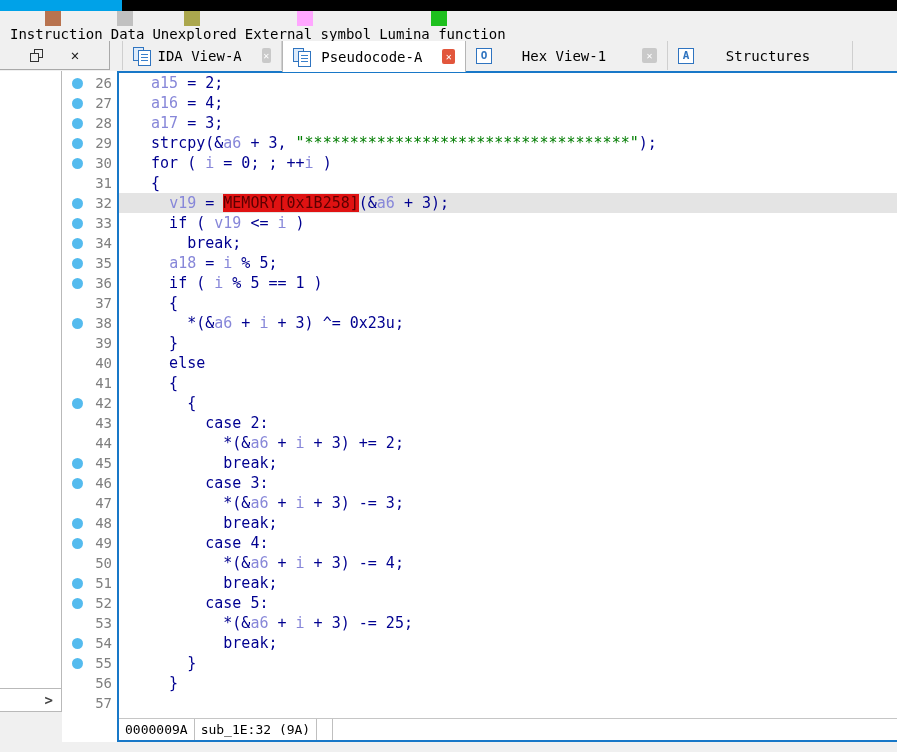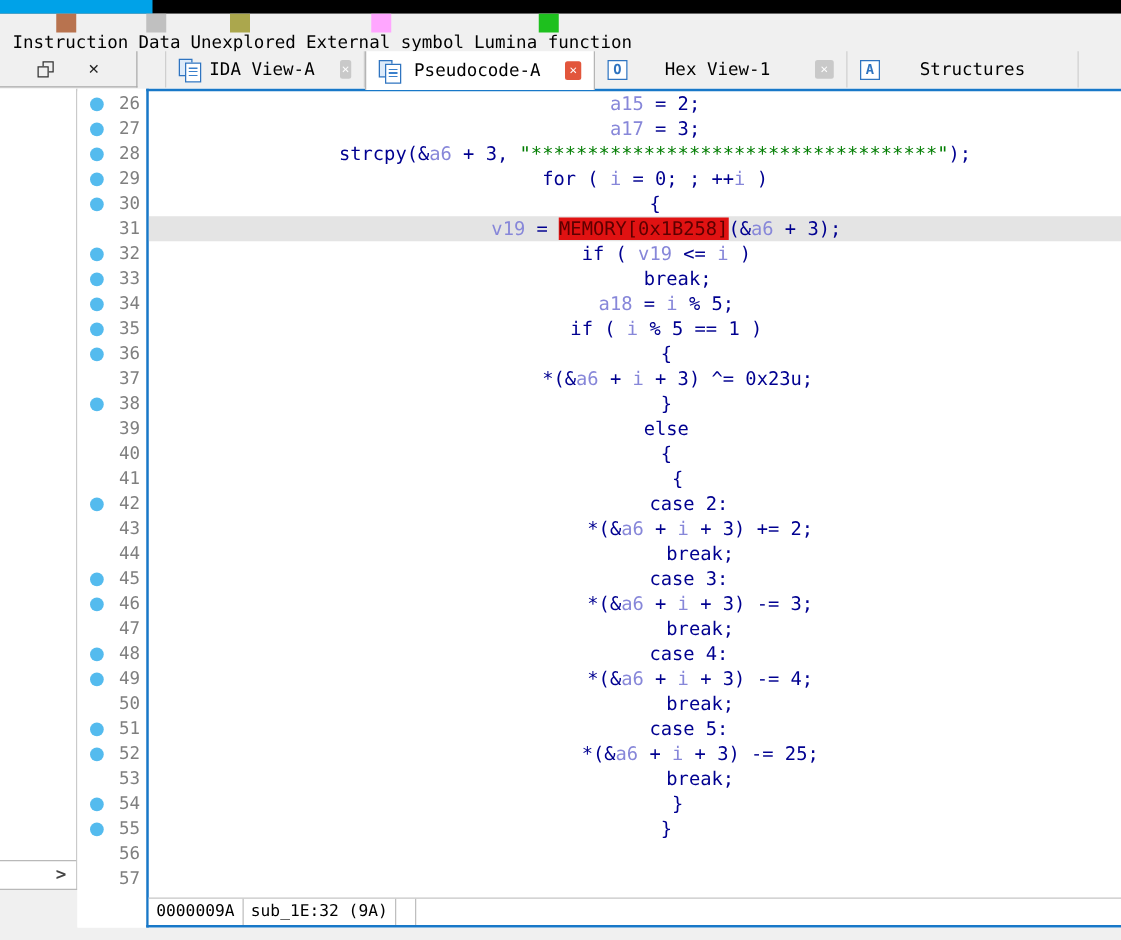--- a/index.html
+++ b/index.html
@@ -22,21 +22,21 @@
   .legend-label { font-size:14px; color:#000; white-space:pre; }
 
   
   .tabbar { position:absolute; left:0; top:41px; width:897px; height:30px; display:flex; background:#F0F0F0; }
   .win-controls { width:110px; height:29px; display:flex; align-items:center; justify-content:center;
     gap:28px; border-right:1px solid #A9A9A9; border-bottom:1px solid #A9A9A9; background:#F0F0F0; }
   .icon-float { width:13px; height:13px; position:relative; display:inline-block; }
   .icon-float::before { content:""; position:absolute; left:4px; top:0; width:7px; height:7px; border:1px solid #333; }
   .icon-float::after  { content:""; position:absolute; left:0; top:4px; width:7px; height:7px; border:1px solid #333; background:#F0F0F0; }
   .icon-x { font-size:14px; font-weight:bold; color:#222; line-height:1; }
-  .tabs { display:flex; height:30px; margin-left:22px; }
+  .tabs { display:flex; height:30px; margin-left:12px; }
   .tab { position:relative; display:flex; align-items:center; padding:0 10px; height:29px;
     border-right:1px solid #CFCFCF; background:transparent; cursor:default; }
   .tab:first-child { border-left:1px solid #CFCFCF; }
   .tab.active { background:#FFFFFF; height:31px; z-index:3; border-left:1px solid #B5B5B5; border-right:1px solid #B5B5B5; }
   .tab-label { flex:1; text-align:center; font-size:14px; color:#000; padding:0 14px; white-space:pre; }
   .icon-doc { width:17px; height:18px; position:relative; display:inline-block; }
   .icon-doc::before { content:""; position:absolute; left:0; top:0; width:9px; height:12px;
     border:1px solid #2F74C0; background:#DDEBFA; }
   .icon-doc::after { content:""; position:absolute; left:5px; top:3px; width:11px; height:14px;
     border:1px solid #2F74C0; background:#FFF;
@@ -59,21 +59,21 @@
 
   .editor-panel { position:absolute; left:62px; top:0; right:0; bottom:10px; background:#FFF; }
   .gutter { position:absolute; left:0; top:2px; width:55px; bottom:0; background:#FFF; }
   .gutter-row { height:20px; display:flex; align-items:center; padding-left:10px; padding-right:5px; }
   .bp-dot { width:11px; height:11px; border-radius:50%; }
   .line-no { margin-left:auto; font-size:14px; color:#7F7F7F; }
 
   .code-view { position:absolute; left:55px; top:0; right:0; bottom:0;
     border:2px solid #1878C8; border-right:none; background:#FFF; }
   .lines { position:absolute; left:0; right:0; top:0; bottom:22px; overflow:hidden; }
-  .code-line { height:20px; white-space:pre; font-size:15px; line-height:20px; color:#000090; padding-left:14px;text-align:center; }
+  .code-line { height:20px; white-space:pre; font-size:15px; line-height:20px; color:#000090; padding-left:14px; }
   .code-line.cur { background:#E4E4E4; }
   .tok-v { color:#8787D9; }
   .tok-s { color:#007D00; }
   .tok-m { background:#E01212; color:#5C0000; }
 
   .statusbar { position:absolute; left:0; right:0; bottom:0; height:22px; background:#FFF;
     border-top:1px solid #C6C6C6; display:flex; align-items:stretch; }
   .status-cell { display:flex; align-items:center; padding:0 6px; font-size:13px; color:#000;
     border-right:1px solid #BFBFBF; white-space:pre; }
   .status-cell.empty { width:16px; padding:0; }
@@ -262,20 +262,21 @@
           <div class="gutter-row">
             <span class="line-no">56</span>
           </div>
           <div class="gutter-row">
             <span class="line-no">57</span>
           </div>
         </div>
       <div class="code-view">
         <div class="lines" id="lines">
             <div class="code-line"><span>  </span><span class="tok-v">a15</span><span> = 2;</span></div>
+            <div class="code-line"><span>  </span><span class="tok-v">a16</span><span> = 4;</span></div>
             <div class="code-line"><span>  </span><span class="tok-v">a17</span><span> = 3;</span></div>
             <div class="code-line"><span>  strcpy(&amp;</span><span class="tok-v">a6</span><span> + 3, </span><span class="tok-s">"************************************"</span><span>);</span></div>
             <div class="code-line"><span>  for ( </span><span class="tok-v">i</span><span> = 0; ; ++</span><span class="tok-v">i</span><span> )</span></div>
             <div class="code-line"><span>  {</span></div>
             <div class="code-line cur"><span>    </span><span class="tok-v">v19</span><span> = </span><span class="tok-m">MEMORY[0x1B258]</span><span>(&amp;</span><span class="tok-v">a6</span><span> + 3);</span></div>
             <div class="code-line"><span>    if ( </span><span class="tok-v">v19</span><span> &lt;= </span><span class="tok-v">i</span><span> )</span></div>
             <div class="code-line"><span>      break;</span></div>
             <div class="code-line"><span>    </span><span class="tok-v">a18</span><span> = </span><span class="tok-v">i</span><span> % 5;</span></div>
             <div class="code-line"><span>    if ( </span><span class="tok-v">i</span><span> % 5 == 1 )</span></div>
             <div class="code-line"><span>    {</span></div>

